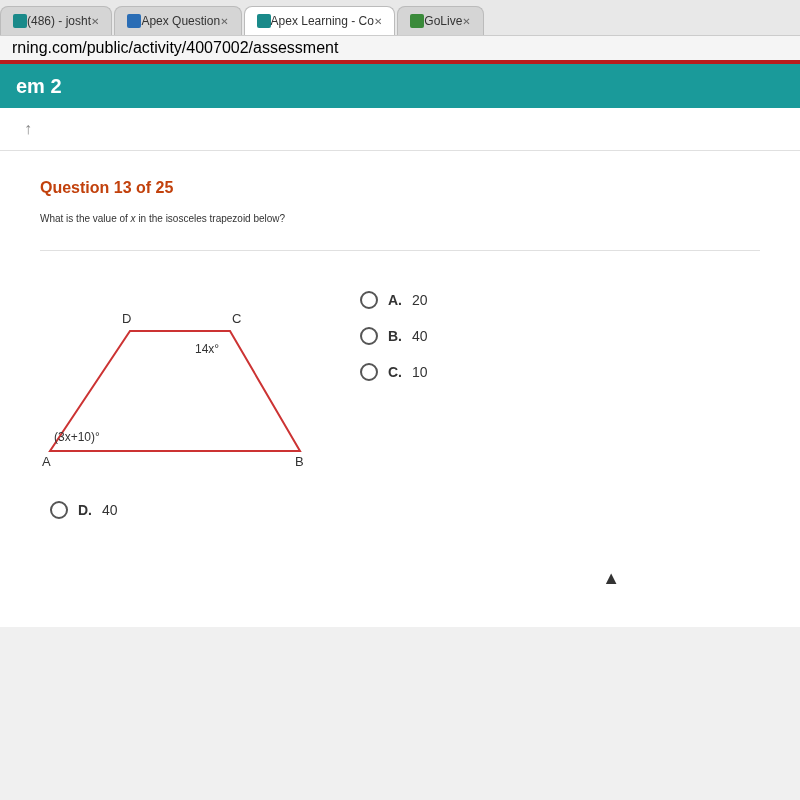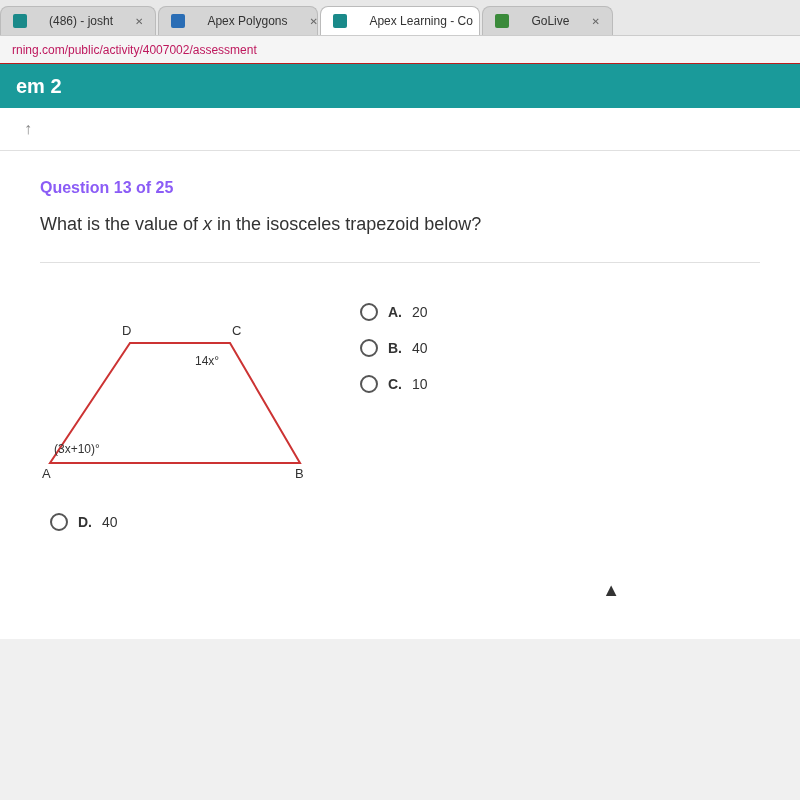--- a/index.html
+++ b/index.html
@@ -24,21 +24,21 @@
       display: flex;
       align-items: center;
       padding: 0 12px;
       font-size: 12px;
       color: #333;
       background: #d5d5d5;
       border-radius: 8px 8px 0 0;
       border: 1px solid #bbb;
       border-bottom: none;
       margin-right: 2px;
-      gap: 22px;
+      gap: 0;
       white-space: nowrap;
       max-width: 160px;
       overflow: hidden;
     }
     .tab.active {
       background: #fff;
       z-index: 2;
       justify-content: space-between;
     }
     .tab-close {
@@ -53,24 +53,24 @@
       background: #4a8;
       border-radius: 2px;
       flex-shrink: 0;
     }
     .tab-favicon.blue { background: #2a6db5; }
     .tab-favicon.teal { background: #1a8a8a; }
     .tab-favicon.green { background: #3a8a3a; }
 
     .address-bar {
       background: #f5f5f5;
-      border-bottom: 1px solid #b91c1c;
+      border-bottom: 4px solid #b91c1c;
       padding: 5px 12px;
-      font-size: 12px;
-      color: #be185d;
+      font-size: 16px;
+      color: #000000;
       height: 28px;
       display: flex;
       align-items: center;
     }
 
     
     .site-header {
       background: #1a9a9a;
       height: 44px;
       display: flex;
@@ -95,26 +95,26 @@
       color: #555;
     }
     .breadcrumb-icon {
       font-size: 16px;
       color: #888;
     }
 
     .question-header {
       font-size: 16px;
       font-weight: bold;
-      color: #8b5cf6;
+      color: #c2410c;
       margin-bottom: 14px;
     }
 
     .question-text {
-      font-size: 18px;
+      font-size: 10px;
       color: #333;
       margin-bottom: 24px;
       line-height: 1.5;
     }
 
     .question-text em {
       font-style: italic;
     }
 
     
@@ -186,21 +186,21 @@
 <div class="page-wrapper">
 
   <div class="browser-top">
     <div class="tab">
       <div class="tab-favicon teal"></div>
       <span>(486) - josht</span>
       <span class="tab-close">✕</span>
     </div>
     <div class="tab">
       <div class="tab-favicon blue"></div>
-      <span>Apex Polygons</span>
+      <span>Apex Question</span>
       <span class="tab-close">✕</span>
     </div>
     <div class="tab active">
       <div class="tab-favicon teal"></div>
       <span>Apex Learning - Co</span>
       <span class="tab-close">✕</span>
     </div>
     <div class="tab">
       <div class="tab-favicon green"></div>
       <span>GoLive</span>

